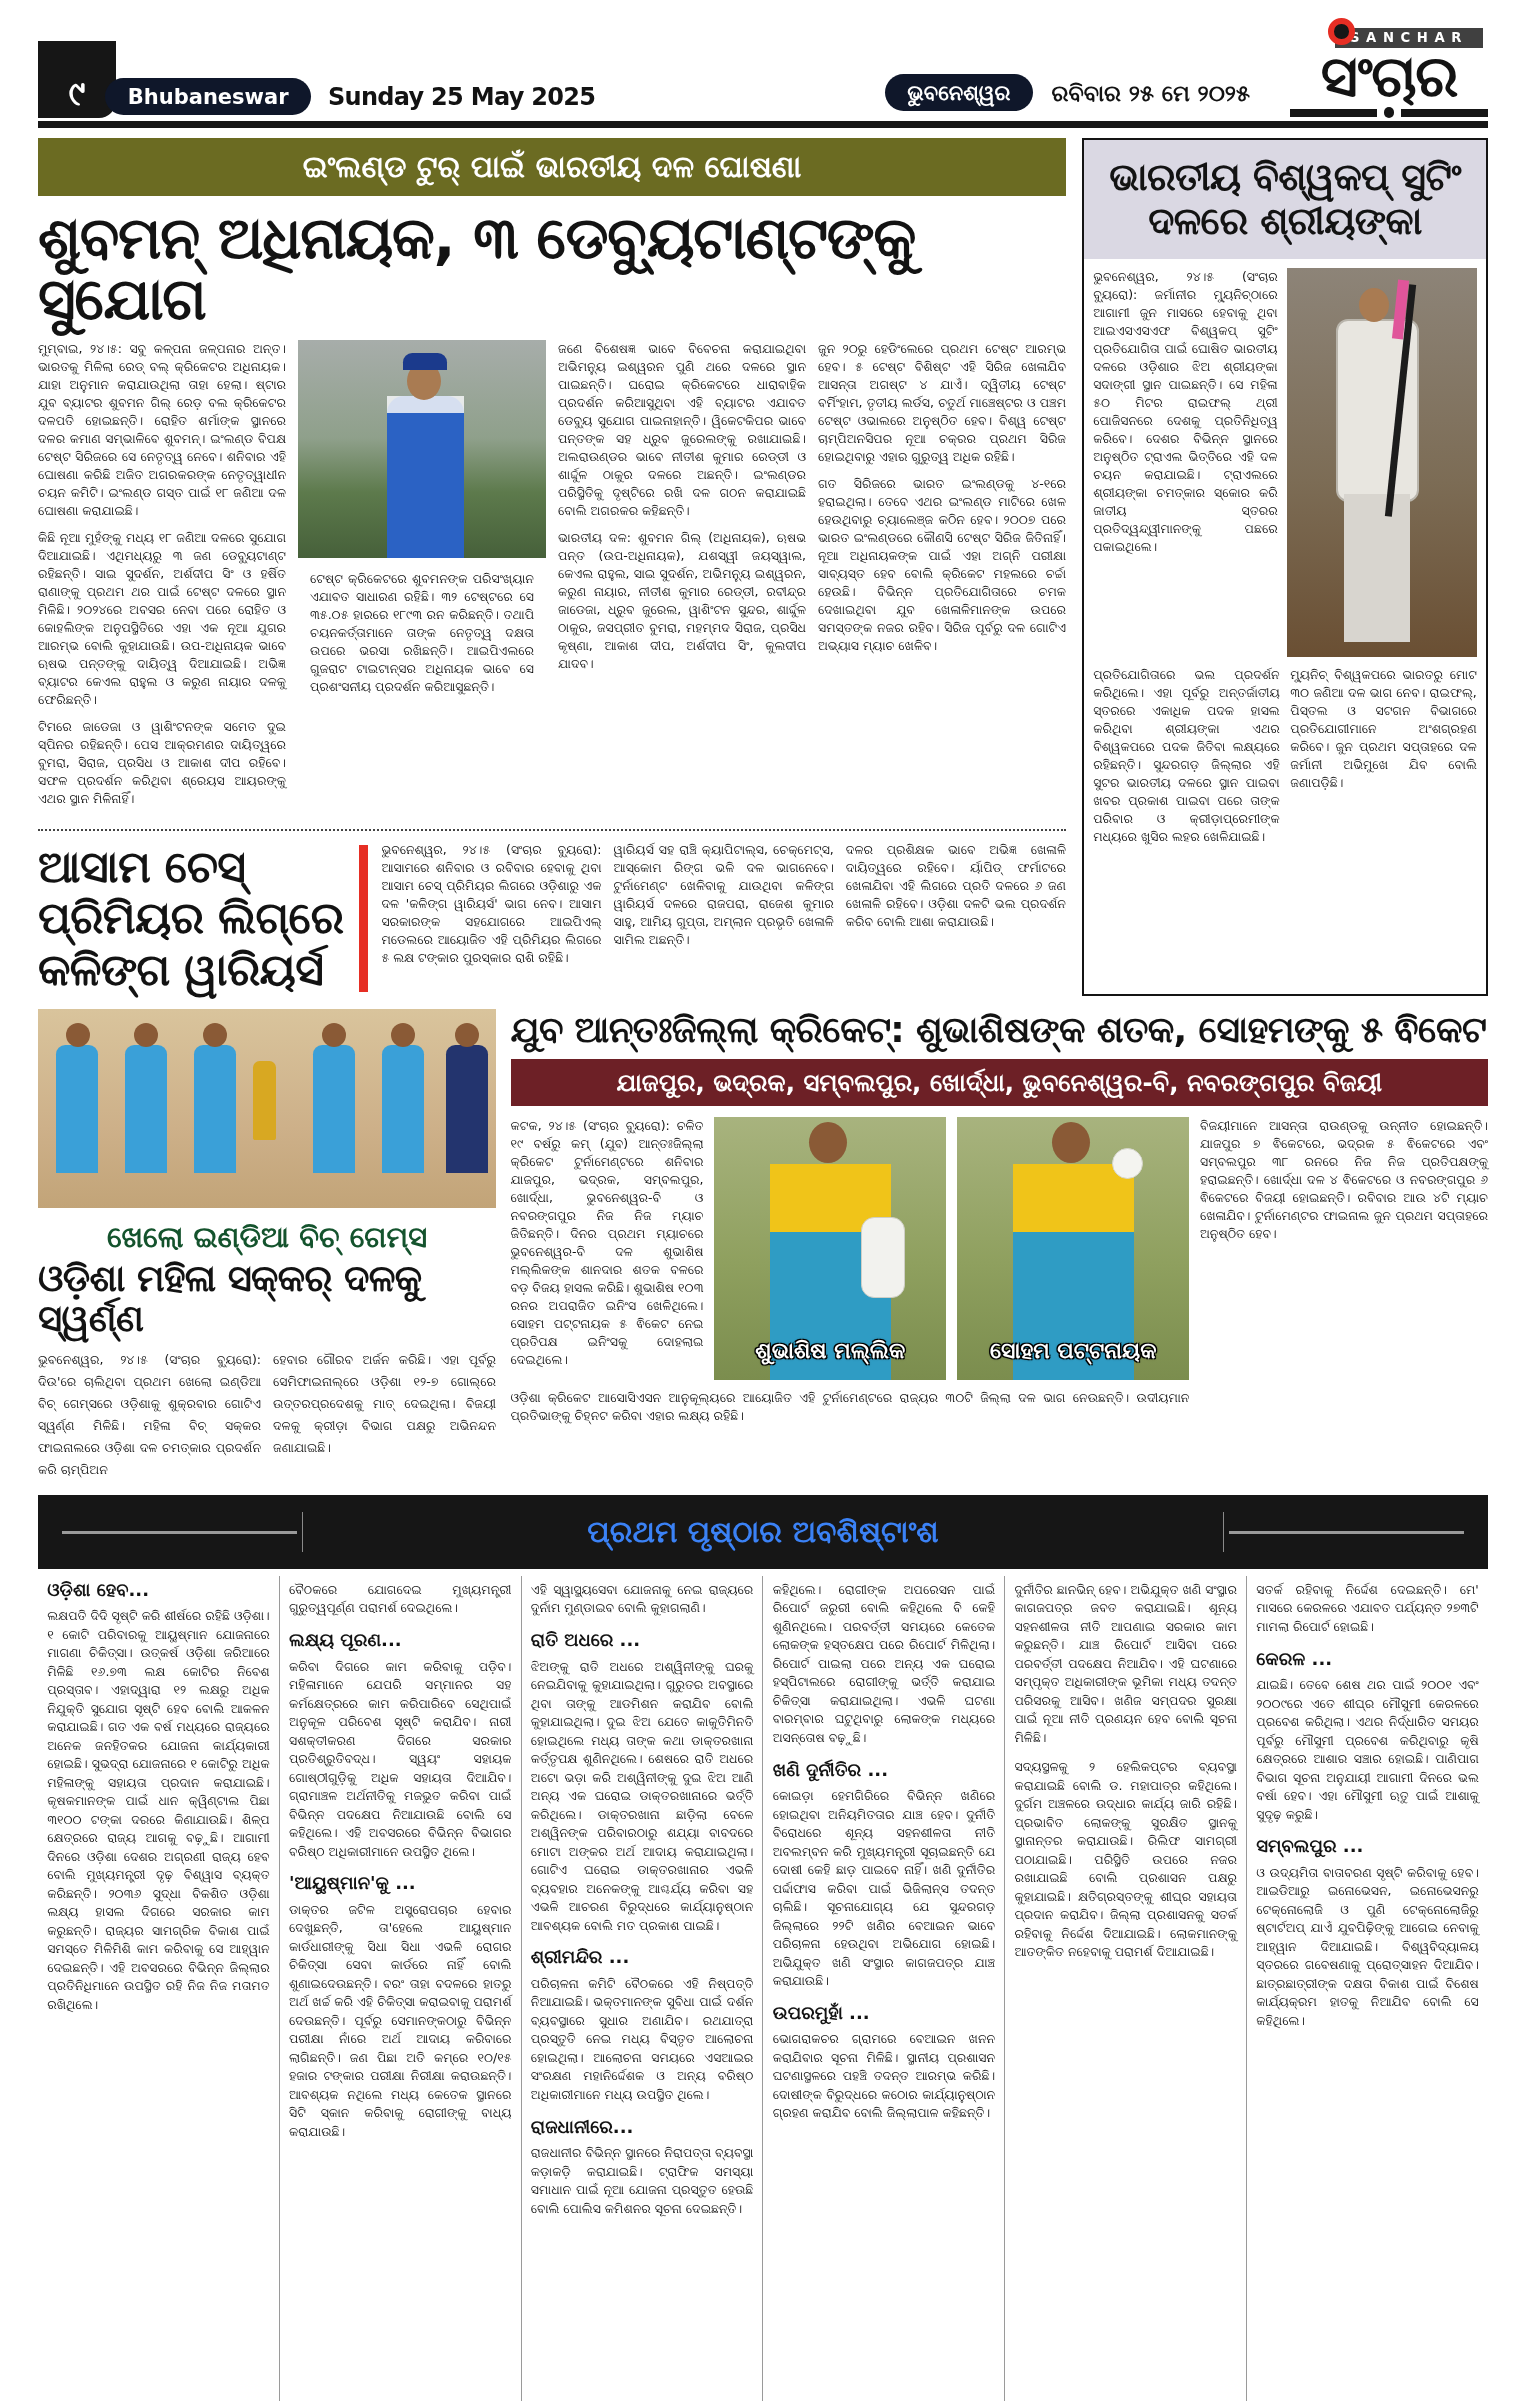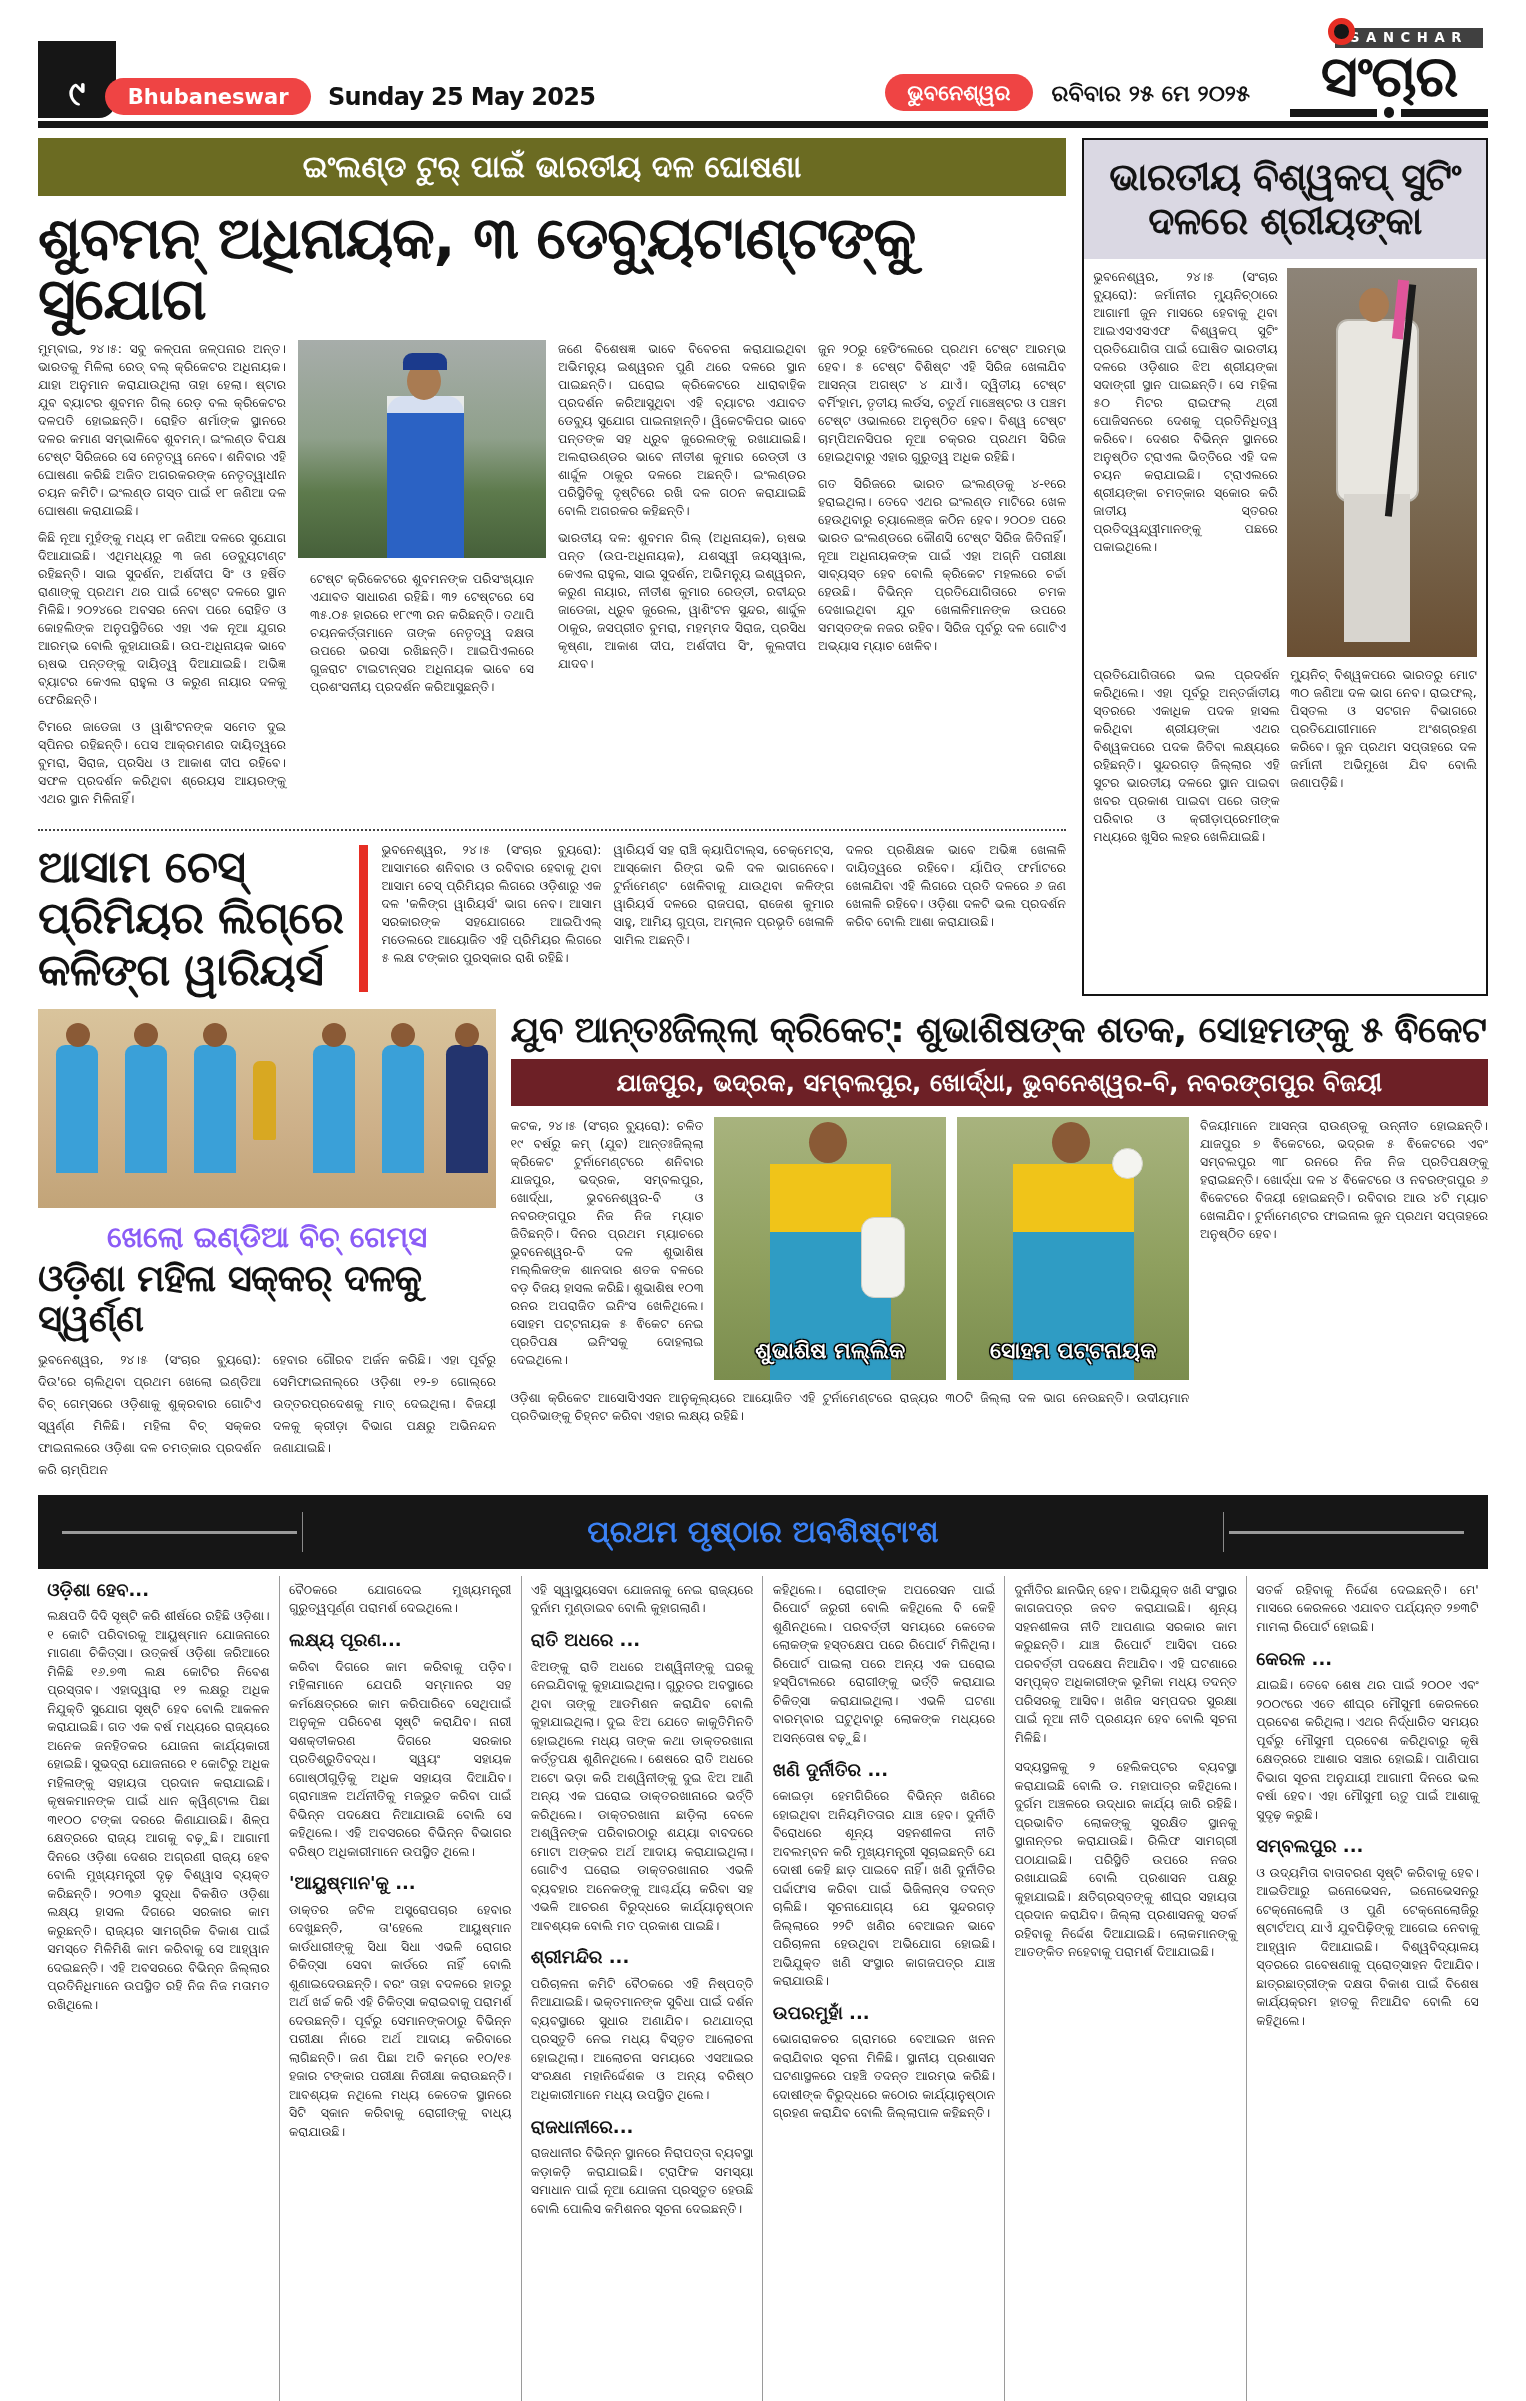--- a/index.html
+++ b/index.html
@@ -1,21 +1,21 @@
 <!DOCTYPE html>
 <html style="font-size:10.6px"><head>
 <meta charset="utf-8">
 <style>
   html,body{margin:0;padding:0;background:#fff;}
   body{width:1526px;min-height:2401px;font-family:"DejaVu Sans","Liberation Sans",sans-serif;color:#131313;}
   .page{padding:34px 38px 26.4px;box-sizing:border-box;}
   
   .hdr{display:flex;align-items:flex-end;height:84px;}
   .pageno{width:78px;height:77px;background:#161616;color:#fff;display:flex;align-items:flex-end;justify-content:center;font-size:34px;font-weight:bold;padding-bottom:4px;box-sizing:border-box;border-radius:0 0 17px 0;}
-  .pill{background:#ef4444;color:#fff;border-radius:26.4px;font-weight:bold;padding:6.6px 22.4px;font-size:21px;white-space:nowrap;}
+  .pill{background:#0f172a;color:#fff;border-radius:26.4px;font-weight:bold;padding:6.6px 22.4px;font-size:21px;white-space:nowrap;}
   .pill.en{margin-left:-10.6px;position:relative;z-index:2;margin-bottom:2.6px;}
   .date-en{font-weight:bold;font-size:24px;margin:0 0 6.6px 17px;letter-spacing:-0.7px;}
   .hdr-mid{display:flex;align-items:center;margin:0 0 6.6px auto;}
   .pill.od{margin-right:18.5px;margin-bottom:0;}
   .date-od{font-size:22.4px;font-weight:bold;}
   .logo{margin-left:40px;width:198px;position:relative;text-align:center;}
   .logo-en{display:inline-block;background:#404040;color:#fff;font-size:13.2px;font-weight:bold;letter-spacing:6.6px;padding:2.6px 14.5px;margin-left:40px;}
   .logo-od{font-size:57px;font-weight:900;line-height:1;letter-spacing:-1.3px;position:relative;}
   .logo-ring{position:absolute;left:38px;top:-9.2px;width:14.5px;height:14.5px;border:6px solid #e62e24;border-radius:50%;background:#161616;}
   .logo-bars{display:flex;align-items:center;gap:6.6px;margin-top:2.6px;}
@@ -57,21 +57,21 @@
   .chess-cols{flex:1;display:flex;gap:12px;}
   .chess-col{flex:1;font-size:12.5px;line-height:18px;text-align:justify;}
   
   .mid-row{display:flex;gap:14.5px;margin-top:13.2px;}
   .beach{width:458px;flex:none;}
   .beach-photo{height:199px;background:linear-gradient(#cdb astratto 0,#d9c49c 0%,#cdb089 60%,#c2a478 100%);}
   .bs-sand{position:absolute;inset:0;background:linear-gradient(#d9c49c 0%,#cdb089 60%,#c2a478 100%);}
   .bs-p{position:absolute;top:18%;width:42px;height:64%;border-radius:9.2px 9.2px 0 0;background:#3aa0d8;}
   .bs-p:before{content:"";position:absolute;left:9.2px;top:-22.4px;width:24px;height:24px;border-radius:50%;background:#8a5a36;}
   .bs-trophy{position:absolute;left:47%;top:26%;width:22.4px;height:79px;background:#d8a galaxy;background:#d8a822;border-radius:6.6px 6.6px 2.6px 2.6px;}
-  .beach-kicker{color:#8b5cf6;font-weight:900;font-size:29px;text-align:center;margin:12px 0 4px;}
+  .beach-kicker{color:#14532d;font-weight:900;font-size:29px;text-align:center;margin:12px 0 4px;}
   .beach-headline{font-size:37px;font-weight:900;letter-spacing:-0.7px;line-height:1.08;margin:2.6px 0 9.2px;}
   .beach-cols{display:flex;gap:12px;}
   .beach-cols p{flex:1;font-size:12.5px;line-height:22px;text-align:justify;margin:0;}
   
   .cricket{flex:1;}
   .crick-headline{font-size:36px;font-weight:900;letter-spacing:-0.7px;line-height:1.08;margin:1.3px 0 9.2px;}
   .crick-banner{background:#6d2026;color:#fff;font-weight:bold;font-size:24.4px;text-align:center;padding:9.2px 0;margin-bottom:10.6px;}
   .crick-body{display:flex;gap:10.6px;}
   .crick-main{flex:1;}
   .crick-row{display:flex;gap:10.6px;}

